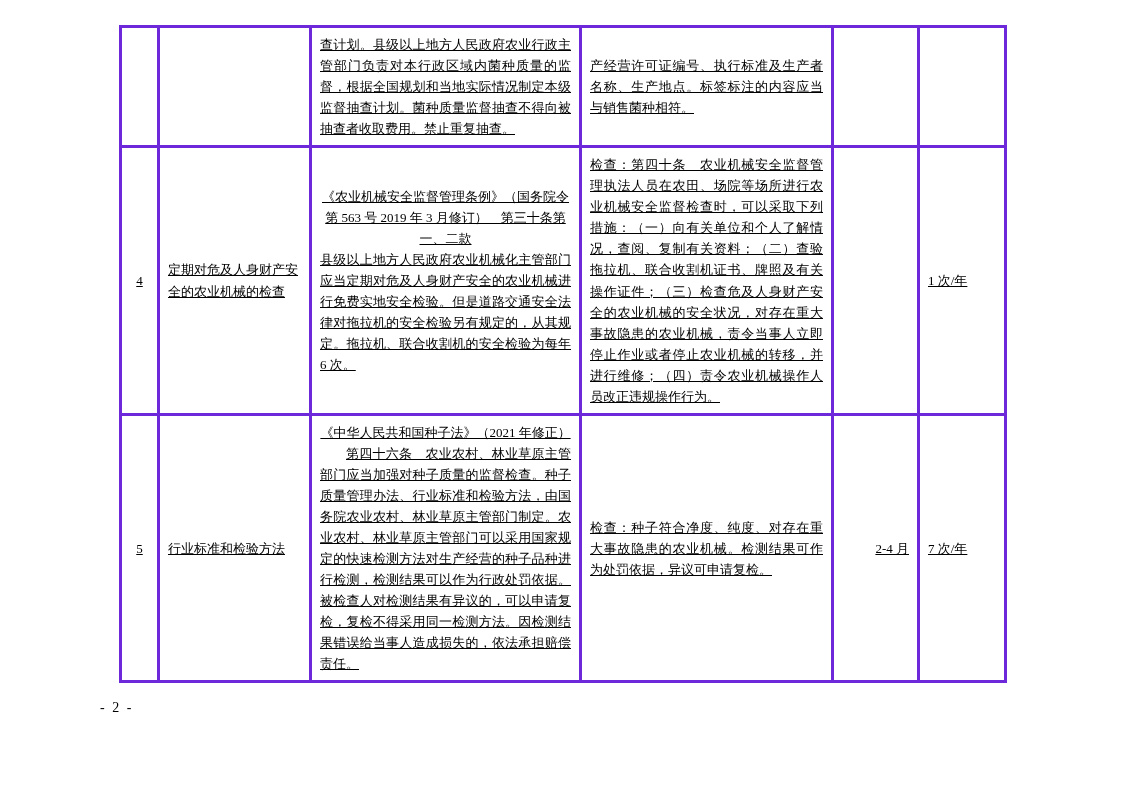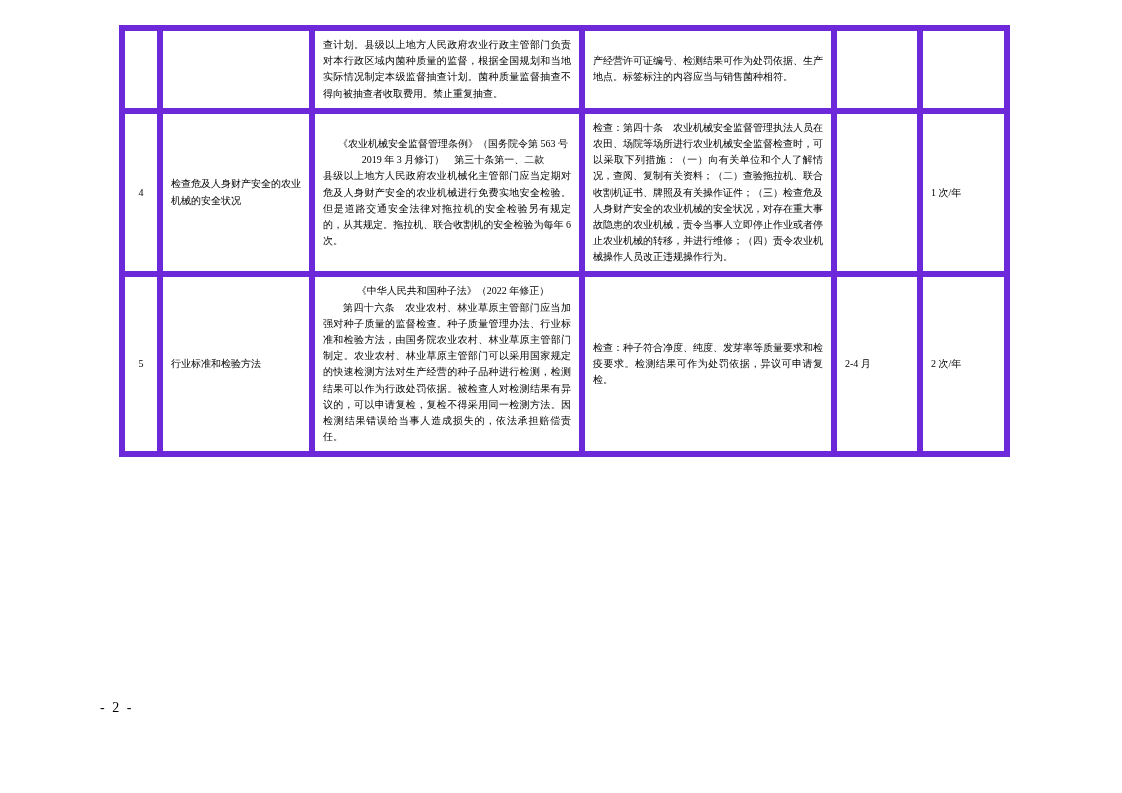--- a/index.html
+++ b/index.html
@@ -22,40 +22,41 @@
   }
   .doc-table {
     position: absolute;
     left: 119px;
     top: 25px;
     width: 885px;
     border-collapse: collapse;
     table-layout: fixed;
   }
   .doc-table td {
-    border: 6px solid #6d28d9;
+    border: 3px solid #6d28d9;
     vertical-align: middle;
     padding: 6px 8px;
-    font-size: 10px;
+    font-size: 13px;
     line-height: 1.62;
     word-break: break-all;
+    text-decoration: underline;
   }
   .col-idx   { width: 38px;  text-align: center; }
   .col-name  { width: 152px; text-align: left; }
   .col-basis { width: 270px; text-align: left; }
   .col-cont  { width: 252px; text-align: left; }
-  .col-time  { width: 86px;  text-align: left; }
+  .col-time  { width: 86px;  text-align: right; }
   .col-freq  { width: 87px;  text-align: left; }
 
   .cell-p {
     margin: 0;
     text-align: justify;
     text-justify: inter-ideograph;
   }
-  .cell-p.center { text-align: center; margin-left: 12px; }
+  .cell-p.center { text-align: center; }
   .cell-p.indent { text-indent: 2em; }
 
   .page-number {
     position: absolute;
     left: 100px;
     top: 700px;
     font-size: 14px;
     letter-spacing: 2px;
     font-family: "Liberation Serif", "DejaVu Serif", serif;
   }
@@ -76,51 +77,51 @@
     </colgroup>
     <tbody>
 
       <tr>
         <td class="col-idx"></td>
         <td class="col-name"></td>
         <td class="col-basis">
           <p class="cell-p">查计划。县级以上地方人民政府农业行政主管部门负责对本行政区域内菌种质量的监督，根据全国规划和当地实际情况制定本级监督抽查计划。菌种质量监督抽查不得向被抽查者收取费用。禁止重复抽查。</p>
         </td>
         <td class="col-cont">
-          <p class="cell-p">产经营许可证编号、检测结果可作为处罚依据、生产地点。标签标注的内容应当与销售菌种相符。</p>
+          <p class="cell-p">产经营许可证编号、执行标准及生产者名称、生产地点。标签标注的内容应当与销售菌种相符。</p>
         </td>
         <td class="col-time"></td>
         <td class="col-freq"></td>
       </tr>
 
       <tr>
         <td class="col-idx">4</td>
-        <td class="col-name">检查危及人身财产安全的农业机械的安全状况</td>
+        <td class="col-name">定期对危及人身财产安全的农业机械的检查</td>
         <td class="col-basis">
           <p class="cell-p center">《农业机械安全监督管理条例》（国务院令第 563 号 2019 年 3 月修订）　第三十条第一、二款</p>
           <p class="cell-p">县级以上地方人民政府农业机械化主管部门应当定期对危及人身财产安全的农业机械进行免费实地安全检验。但是道路交通安全法律对拖拉机的安全检验另有规定的，从其规定。拖拉机、联合收割机的安全检验为每年 6 次。</p>
         </td>
         <td class="col-cont">
           <p class="cell-p">检查：第四十条　农业机械安全监督管理执法人员在农田、场院等场所进行农业机械安全监督检查时，可以采取下列措施：（一）向有关单位和个人了解情况，查阅、复制有关资料；（二）查验拖拉机、联合收割机证书、牌照及有关操作证件；（三）检查危及人身财产安全的农业机械的安全状况，对存在重大事故隐患的农业机械，责令当事人立即停止作业或者停止农业机械的转移，并进行维修；（四）责令农业机械操作人员改正违规操作行为。</p>
         </td>
         <td class="col-time"></td>
         <td class="col-freq">1 次/年</td>
       </tr>
 
       <tr>
         <td class="col-idx">5</td>
         <td class="col-name">行业标准和检验方法</td>
         <td class="col-basis">
-          <p class="cell-p center">《中华人民共和国种子法》（2022 年修正）</p>
+          <p class="cell-p center">《中华人民共和国种子法》（2021 年修正）</p>
           <p class="cell-p indent">第四十六条　农业农村、林业草原主管部门应当加强对种子质量的监督检查。种子质量管理办法、行业标准和检验方法，由国务院农业农村、林业草原主管部门制定。农业农村、林业草原主管部门可以采用国家规定的快速检测方法对生产经营的种子品种进行检测，检测结果可以作为行政处罚依据。被检查人对检测结果有异议的，可以申请复检，复检不得采用同一检测方法。因检测结果错误给当事人造成损失的，依法承担赔偿责任。</p>
         </td>
         <td class="col-cont">
-          <p class="cell-p">检查：种子符合净度、纯度、发芽率等质量要求和检疫要求。检测结果可作为处罚依据，异议可申请复检。</p>
+          <p class="cell-p">检查：种子符合净度、纯度、对存在重大事故隐患的农业机械。检测结果可作为处罚依据，异议可申请复检。</p>
         </td>
         <td class="col-time">2-4 月</td>
-        <td class="col-freq">2 次/年</td>
+        <td class="col-freq">7 次/年</td>
       </tr>
     </tbody>
   </table>
 
   <div class="page-number">- 2 -</div>
 
 </div>
 
 </body></html>

